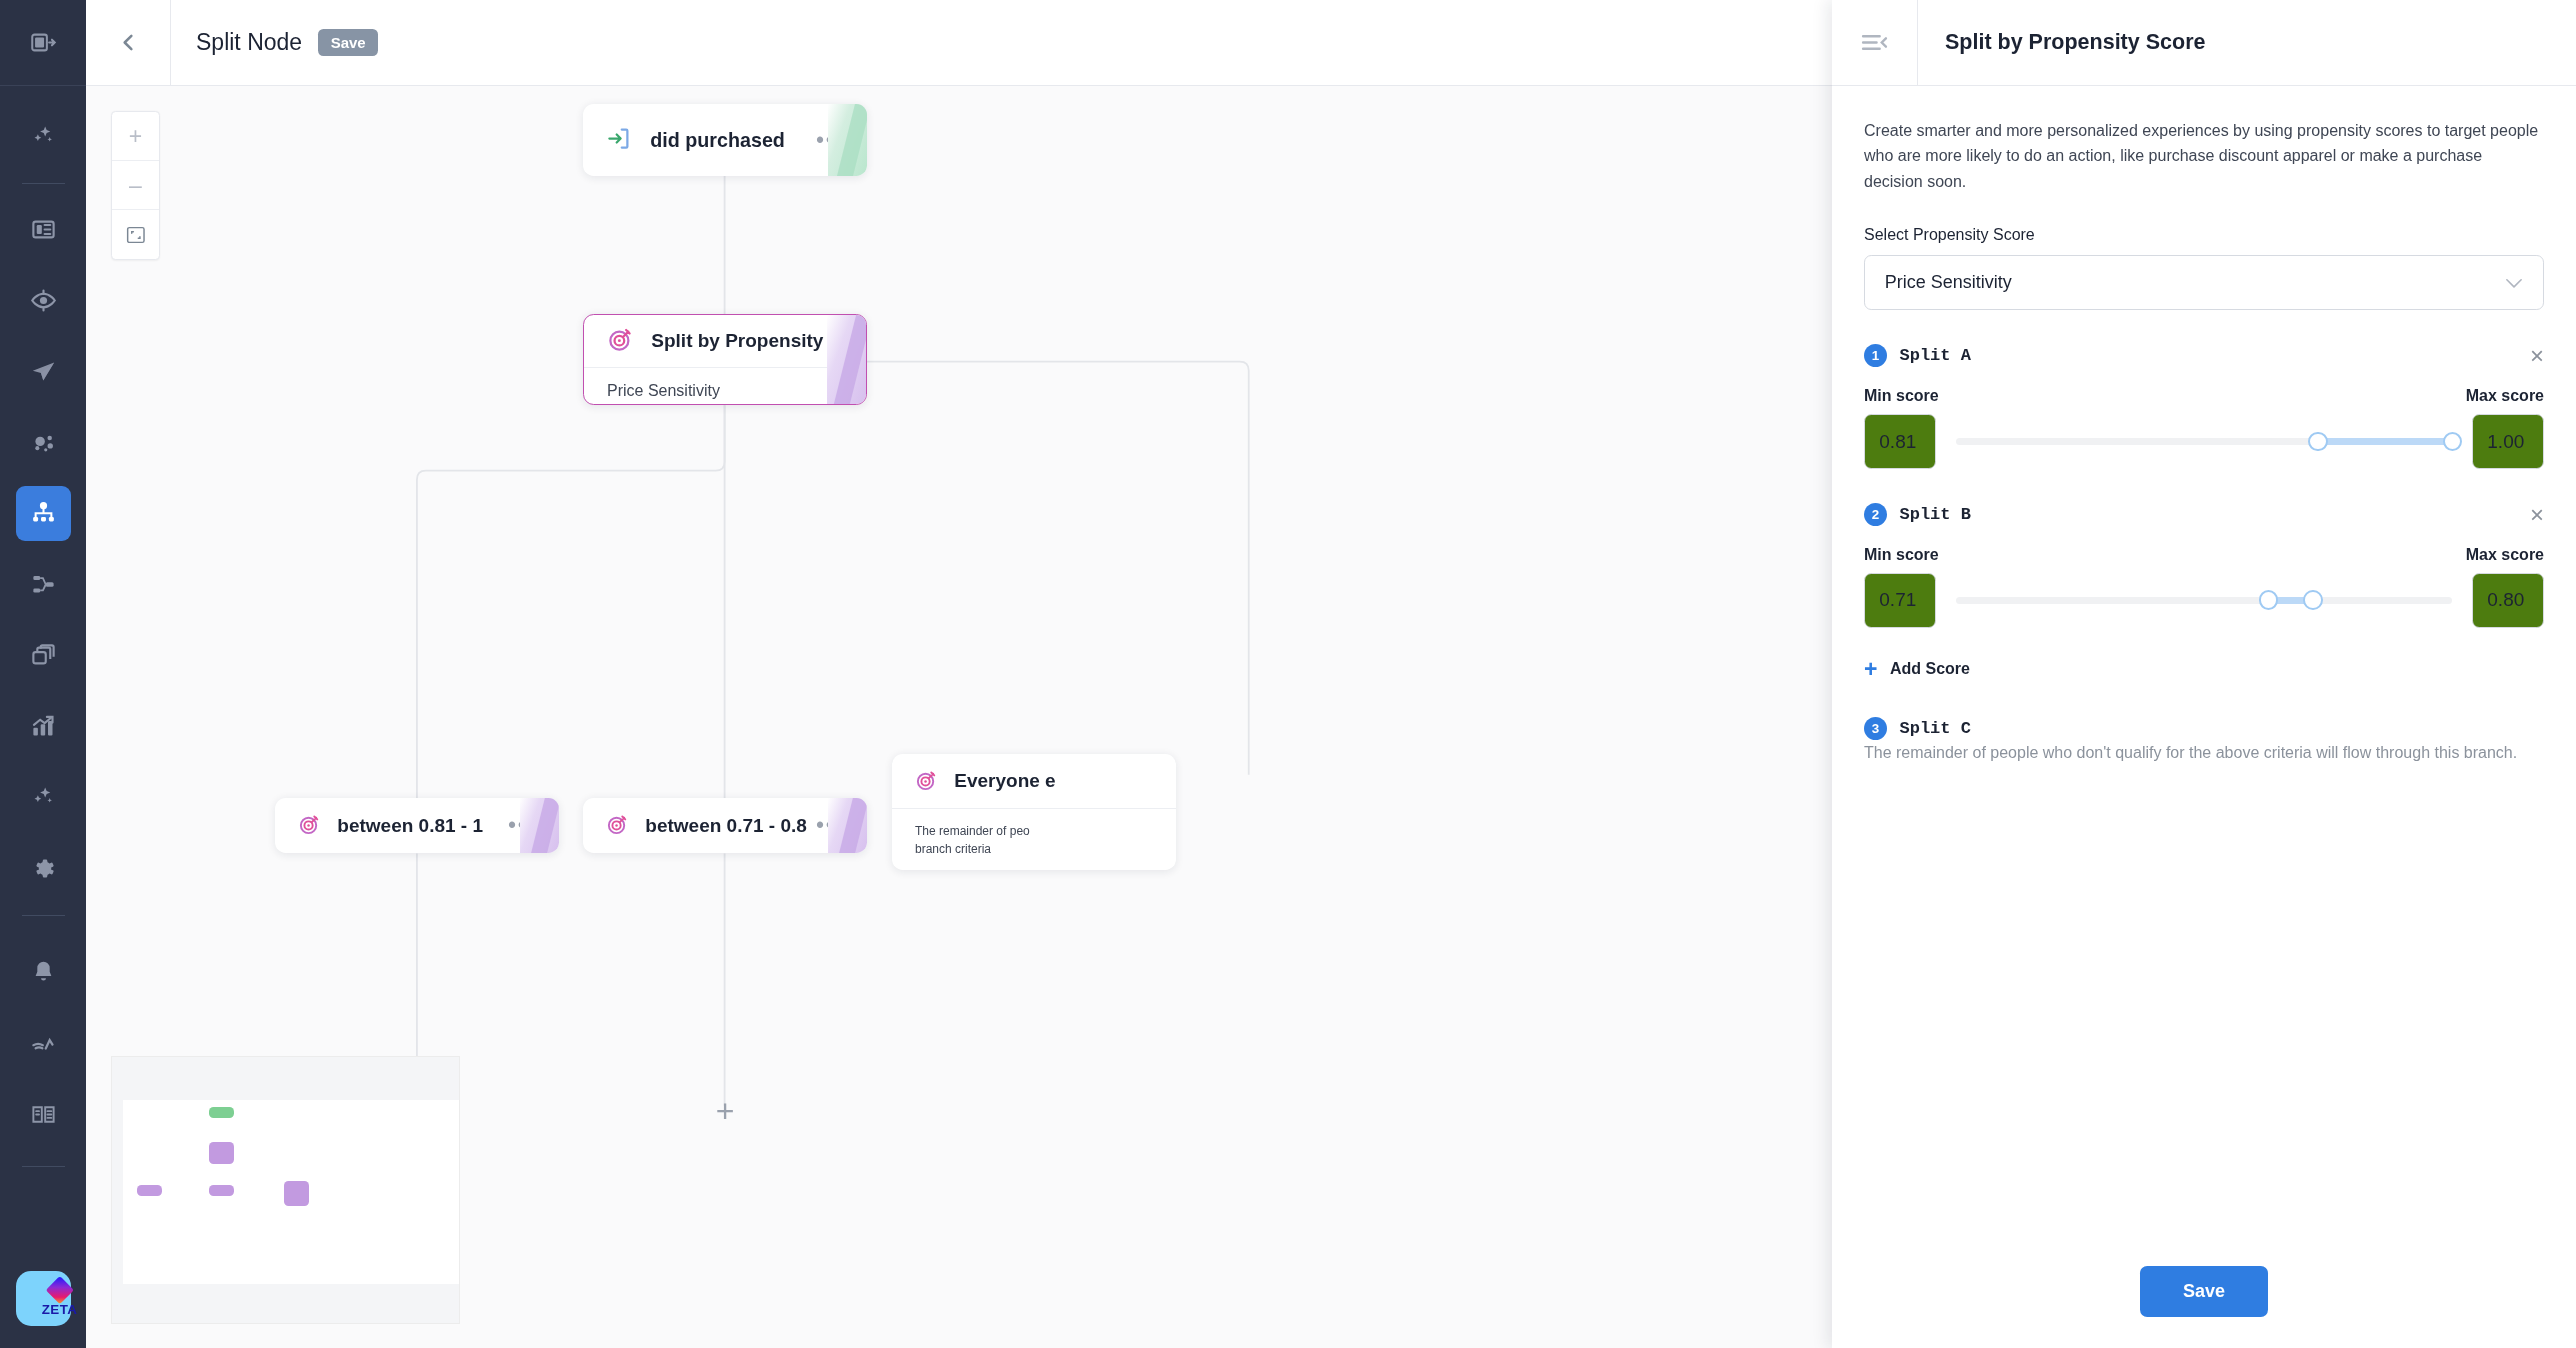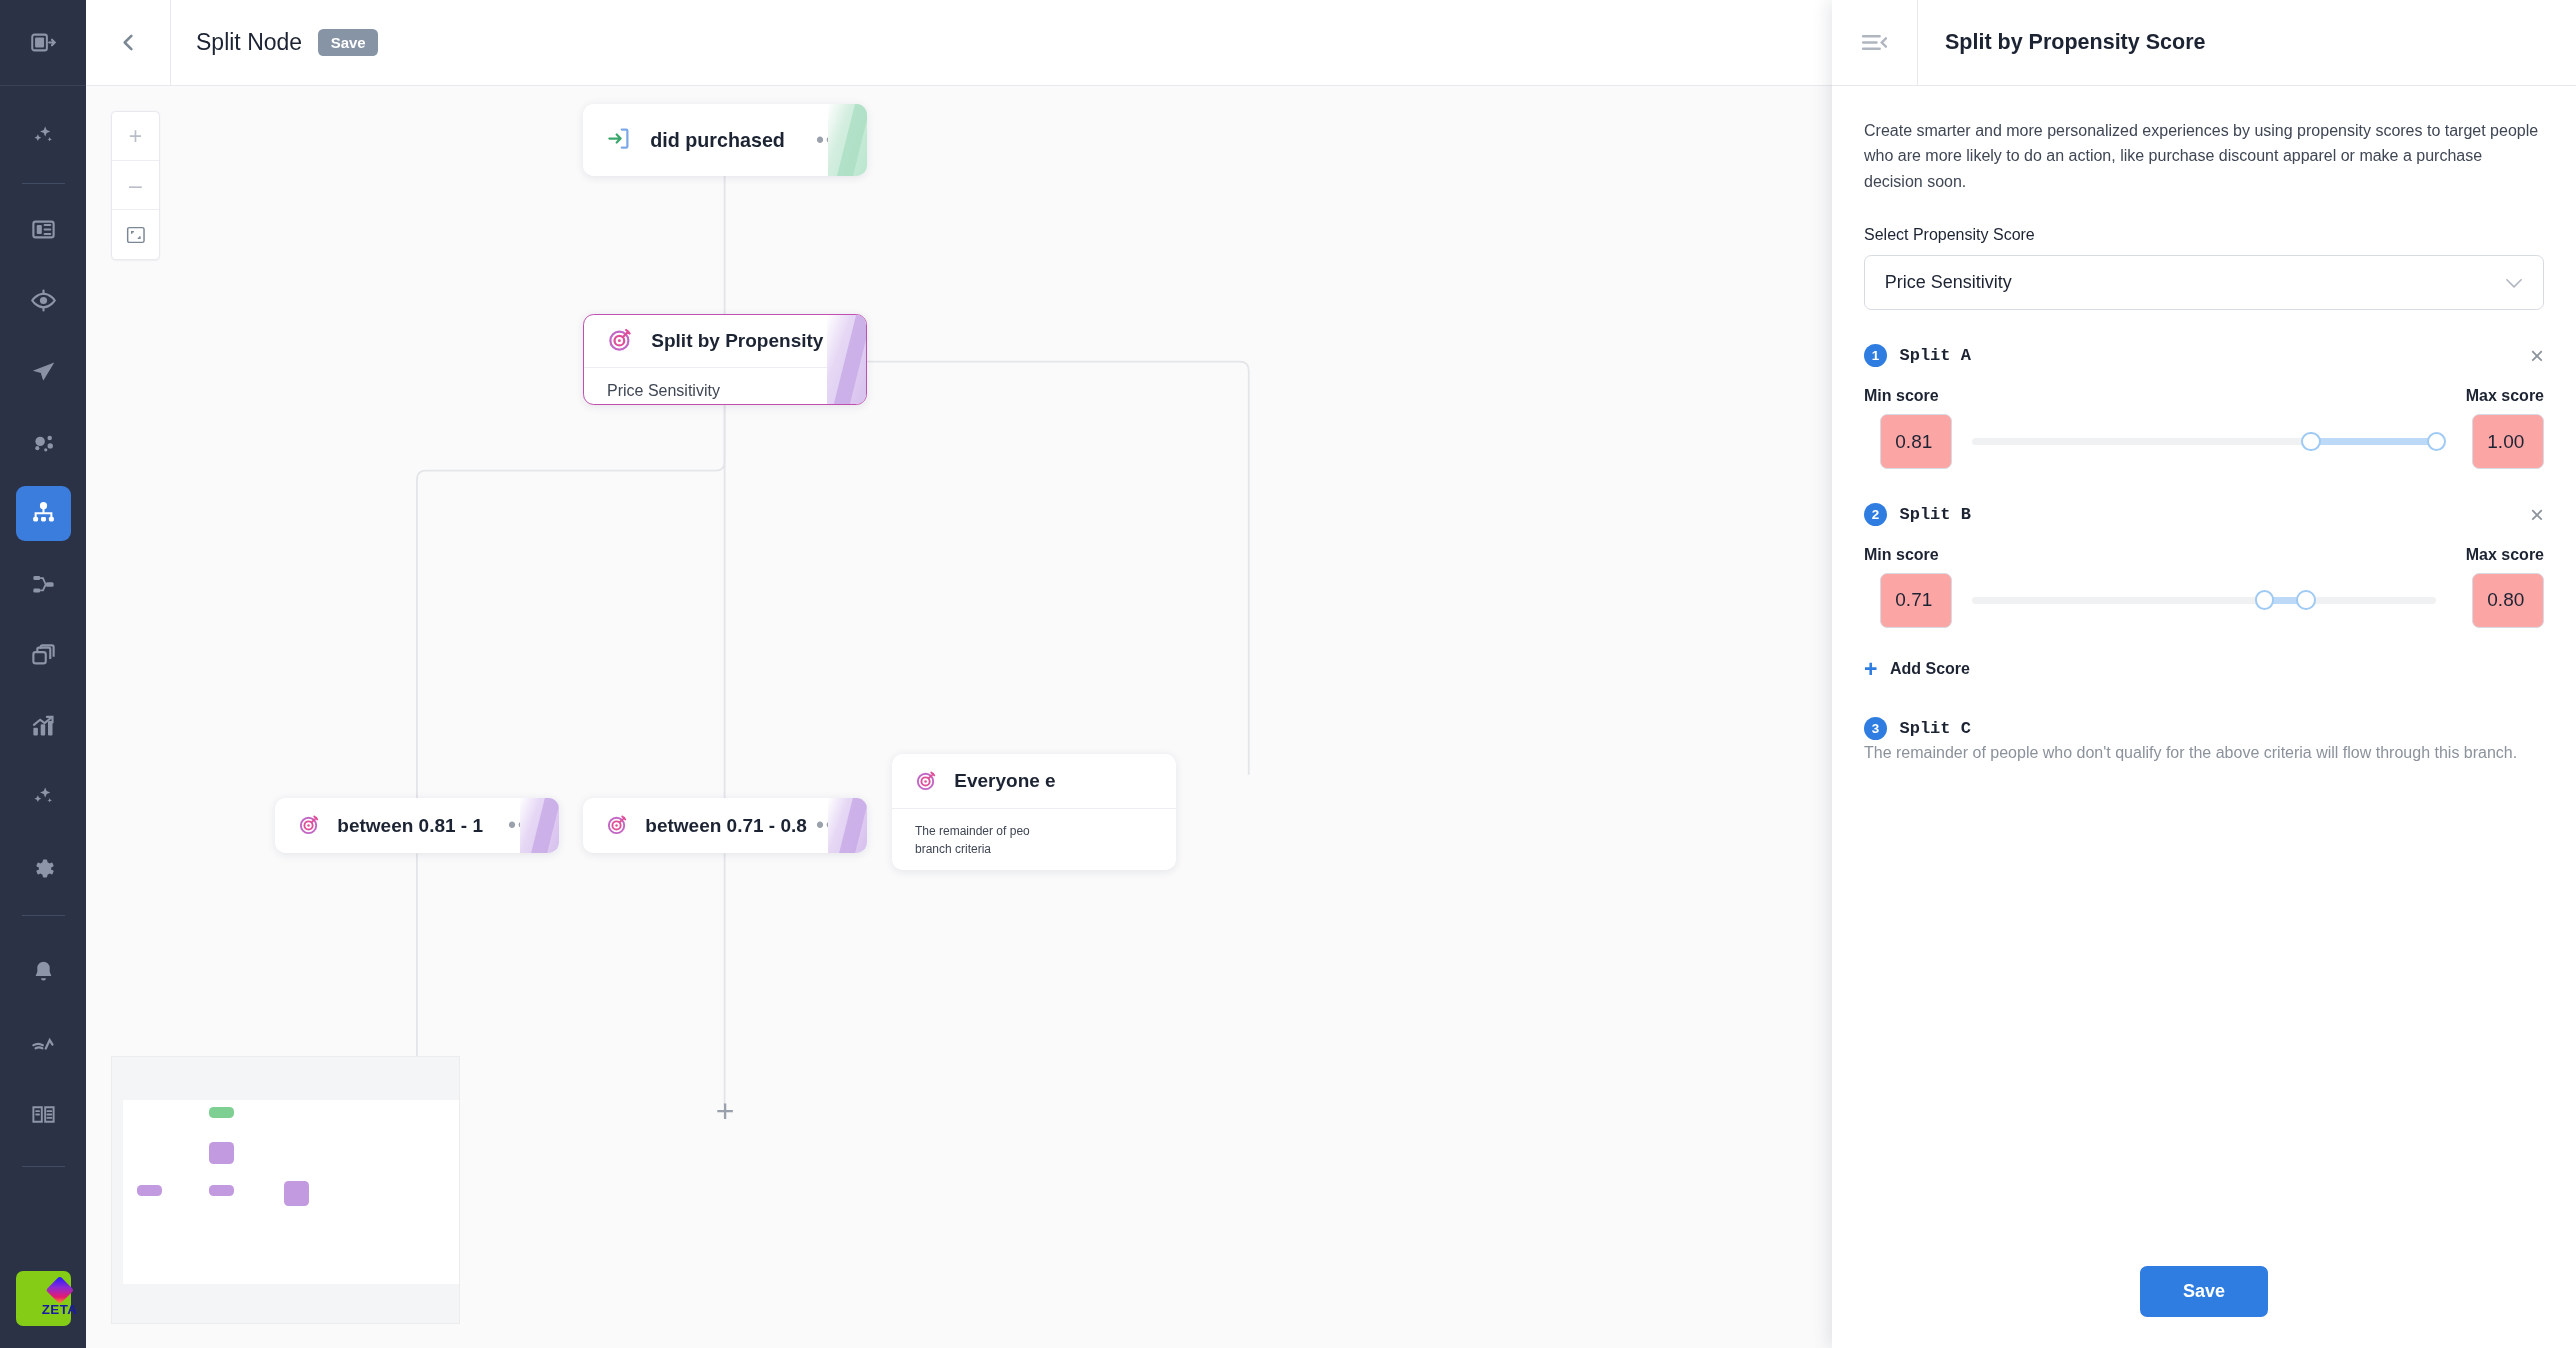--- a/index.html
+++ b/index.html
@@ -26,21 +26,21 @@
     width: 55px; height: 55px; margin: 8px 0;
     display: flex; align-items: center; justify-content: center;
     border-radius: 9px; cursor: pointer;
     color: #8d95a8;
   }
   .rail-icon svg { display:block; }
   .rail-icon.active { background: #3b7ddd; color: #ffffff; }
   .rail-divider { width: 43px; height: 0.9px; background: #414b61; margin: 10.7px 0; }
   .rail-spacer { flex: 1 1 auto; }
   #zeta-logo {
-    width: 55px; height: 55px; border-radius: 7px; background: #84cc16;
+    width: 55px; height: 55px; border-radius: 15px; background: #7dd3fc;
     display:flex; flex-direction: column; align-items:center; justify-content:center;
     margin-bottom: 23px;
     padding-left: 33px;
   }
   #zeta-logo .zmark { width: 19.7px; height: 19.7px; transform: rotate(45deg);
     background: linear-gradient(135deg,#1a1aff 0%, #8b2bd6 40%, #e8196e 75%, #f5a623 100%);
     border-radius: 2.7px; }
   #zeta-logo .ztext { font-size: 13.4px; font-weight: bold; color: #1a1aa8; letter-spacing:0.4px; margin-top:1.8px;}
 
   
@@ -144,22 +144,22 @@
     font-size: 13.4px; font-weight: 700; display:flex; align-items:center; justify-content:center;
     flex: 0 0 23px;
   }
   .split-name { font-size: 17px; font-weight: 700; color:#1c2333; margin-left: 12.5px; font-family: Liberation Mono, monospace; }
   .split-close { margin-left:auto; color:#8b929c; font-size: 24px; line-height: 18px; cursor:pointer; }
 
   .score-row-labels { display:flex; justify-content:space-between; margin-top: 19.7px; }
   .score-label { font-size: 16px; font-weight: 700; color:#1c2333; }
   .score-row { display:flex; align-items:center; margin-top: 9px; }
   .score-input {
-    width: 72px; height: 55px; border:0.9px solid #d6dae1; border-radius: 7.2px; background:#fca5a5;
-    font-size: 19px; color:#1c2333; padding: 0 14.3px; font-family:"Liberation Sans", sans-serif;margin-left:16px;
+    width: 72px; height: 55px; border:0.9px solid #d6dae1; border-radius: 7.2px; background:#4d7c0f;
+    font-size: 19px; color:#1c2333; padding: 0 14.3px; font-family:"Liberation Sans", sans-serif;
   }
   .slider-wrap { flex: 1 1 auto; position: relative; height: 55px; margin: 0 19.7px; }
   .slider-track {
     position:absolute; top: 50%; left:0; right:0; height: 7.2px; margin-top:-3.6px;
     background:#f0f1f3; border-radius: 3.6px;
   }
   .slider-range {
     position:absolute; top:50%; height: 7.2px; margin-top:-3.6px; background:#bcd9f7; border-radius:3.6px;
   }
   .slider-thumb {

